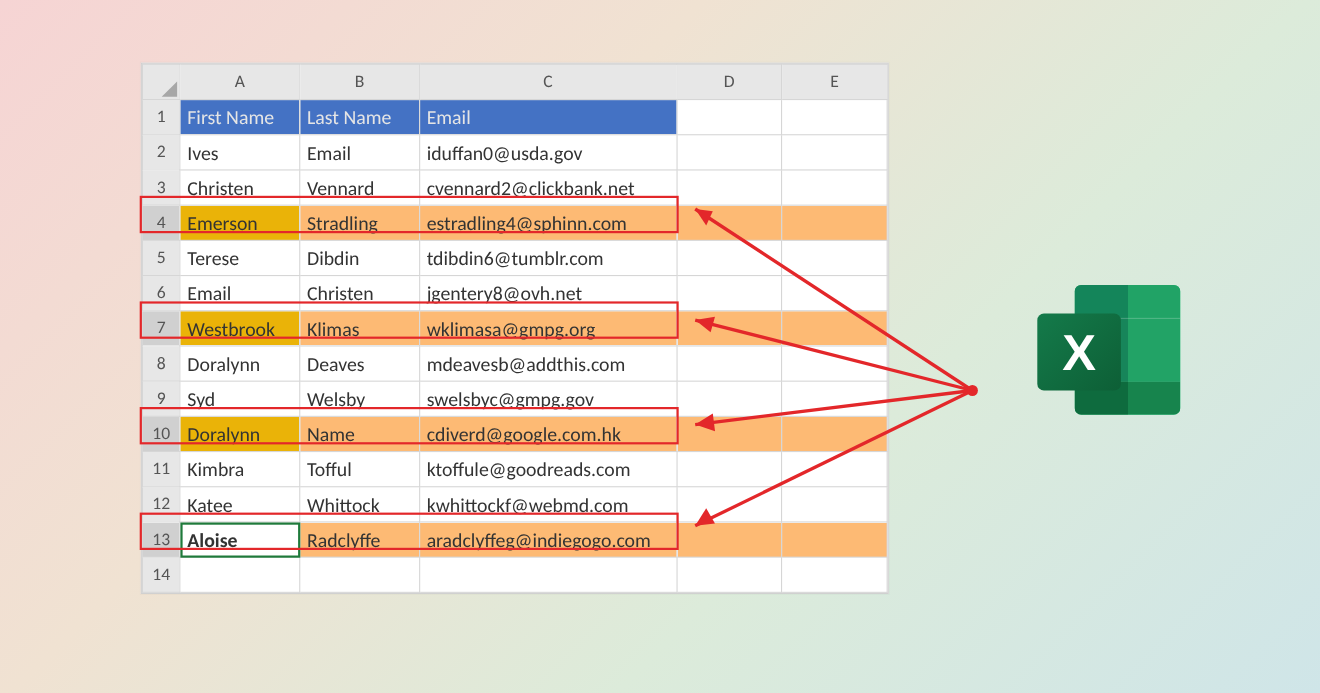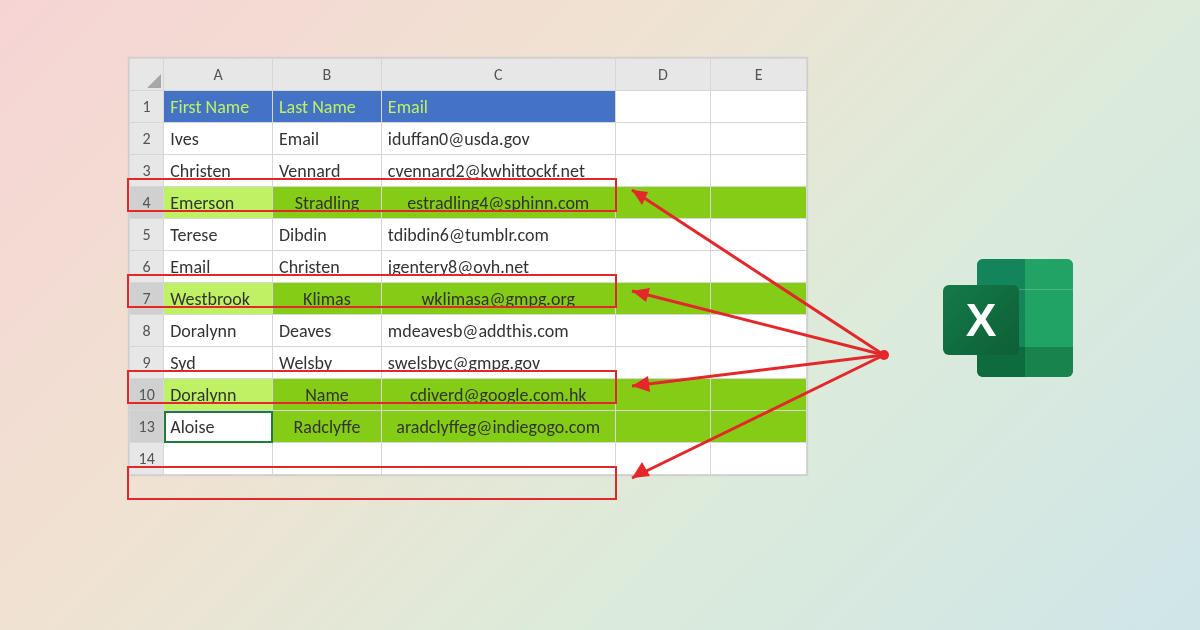--- a/index.html
+++ b/index.html
@@ -20,31 +20,31 @@
   col.rowhdr-col { width:34px; }
   col.colA { width:108px; }
   col.colB { width:108px; }
   col.colC { width:232px; }
   col.colD { width:95px; }
   col.colE { width:95px; }
   td, th { border:1px solid #d6d6d6; height:32px; padding:0 6px; font-size:18px; color:#333; text-align:left; overflow:hidden; white-space:nowrap; }
   th.colhdr { background:#e7e7e7; color:#555; font-weight:400; text-align:center; height:24px; font-size:16px; position:relative; }
   th.rowhdr { background:#e7e7e7; color:#555; font-weight:400; text-align:center; width:34px; font-size:16px; }
   th.rowhdr.sel { background:#d0d0d0; }
-  td.sel { background:#84cc16;text-align:center; }
-  td.sel-a { background:#bef264; }
+  td.sel { background:#fdba74; }
+  td.sel-a { background:#eab308; }
   .select-all { background:#e7e7e7; position:relative; border:1px solid #d6d6d6; }
   .select-all::after{
     content:""; position:absolute; right:2px; bottom:2px;
     border-style:solid; border-width:0 0 14px 14px;
     border-color: transparent transparent #a7a7a7 transparent;
   }
-  tr.header-row td { background:#4472c4; color:#bef264; }
+  tr.header-row td { background:#4472c4; color:#e5e5e5; }
   .active-cell {
-    outline:2px solid #1f7a3b; outline-offset:-2px; background:#fff !important;
+    outline:2px solid #1f7a3b; outline-offset:-2px; background:#fff !important;font-weight:bold;
   }
   .redbox { position:absolute; border:2.5px solid #e3272a; pointer-events:none; }
   .arrows { position:absolute; left:0; top:0; width:1200px; height:630px; pointer-events:none; }
   .arrows line { stroke:#e3272a; stroke-width:3; }
   .arrows polygon { fill:#e3272a; }
 
   .excel-icon { position:absolute; left:935px; top:255px; width:150px; height:130px; }
   .xi-back { position:absolute; left:42px; top:4px; width:96px; height:118px; border-radius:6px;
     background:linear-gradient(90deg,#1fa463 0%,#1fa463 50%,#33c481 50%,#33c481 100%); overflow:hidden;}
   .xi-back::before{ content:""; position:absolute; left:0; top:0; width:100%; height:30px; background:linear-gradient(90deg,#14855a 0%,#14855a 50%,#21a366 50%,#21a366 100%); }
@@ -92,21 +92,21 @@
       <td>Ives</td>
       <td>Email</td>
       <td>iduffan0@usda.gov</td>
       <td></td>
           <td></td>
     </tr>
     <tr>
       <th class="rowhdr">3</th>
       <td>Christen</td>
       <td>Vennard</td>
-      <td>cvennard2@kwhittockf.net</td>
+      <td>cvennard2@clickbank.net</td>
       <td></td>
           <td></td>
     </tr>
     <tr>
       <th class="rowhdr sel">4</th>
       <td class="sel-a">Emerson</td>
       <td class="sel">Stradling</td>
       <td class="sel">estradling4@sphinn.com</td>
       <td class="sel"></td>
           <td class="sel"></td>
@@ -151,20 +151,36 @@
       <td></td>
           <td></td>
     </tr>
     <tr>
       <th class="rowhdr sel">10</th>
       <td class="sel-a">Doralynn</td>
       <td class="sel">Name</td>
       <td class="sel">cdiverd@google.com.hk</td>
       <td class="sel"></td>
           <td class="sel"></td>
+    </tr>
+    <tr>
+      <th class="rowhdr">11</th>
+      <td>Kimbra</td>
+      <td>Tofful</td>
+      <td>ktoffule@goodreads.com</td>
+      <td></td>
+          <td></td>
+    </tr>
+    <tr>
+      <th class="rowhdr">12</th>
+      <td>Katee</td>
+      <td>Whittock</td>
+      <td>kwhittockf@webmd.com</td>
+      <td></td>
+          <td></td>
     </tr>
     <tr>
       <th class="rowhdr sel">13</th>
       <td class="sel-a active-cell">Aloise</td>
       <td class="sel">Radclyffe</td>
       <td class="sel">aradclyffeg@indiegogo.com</td>
       <td class="sel"></td>
           <td class="sel"></td>
     </tr>
     <tr>

